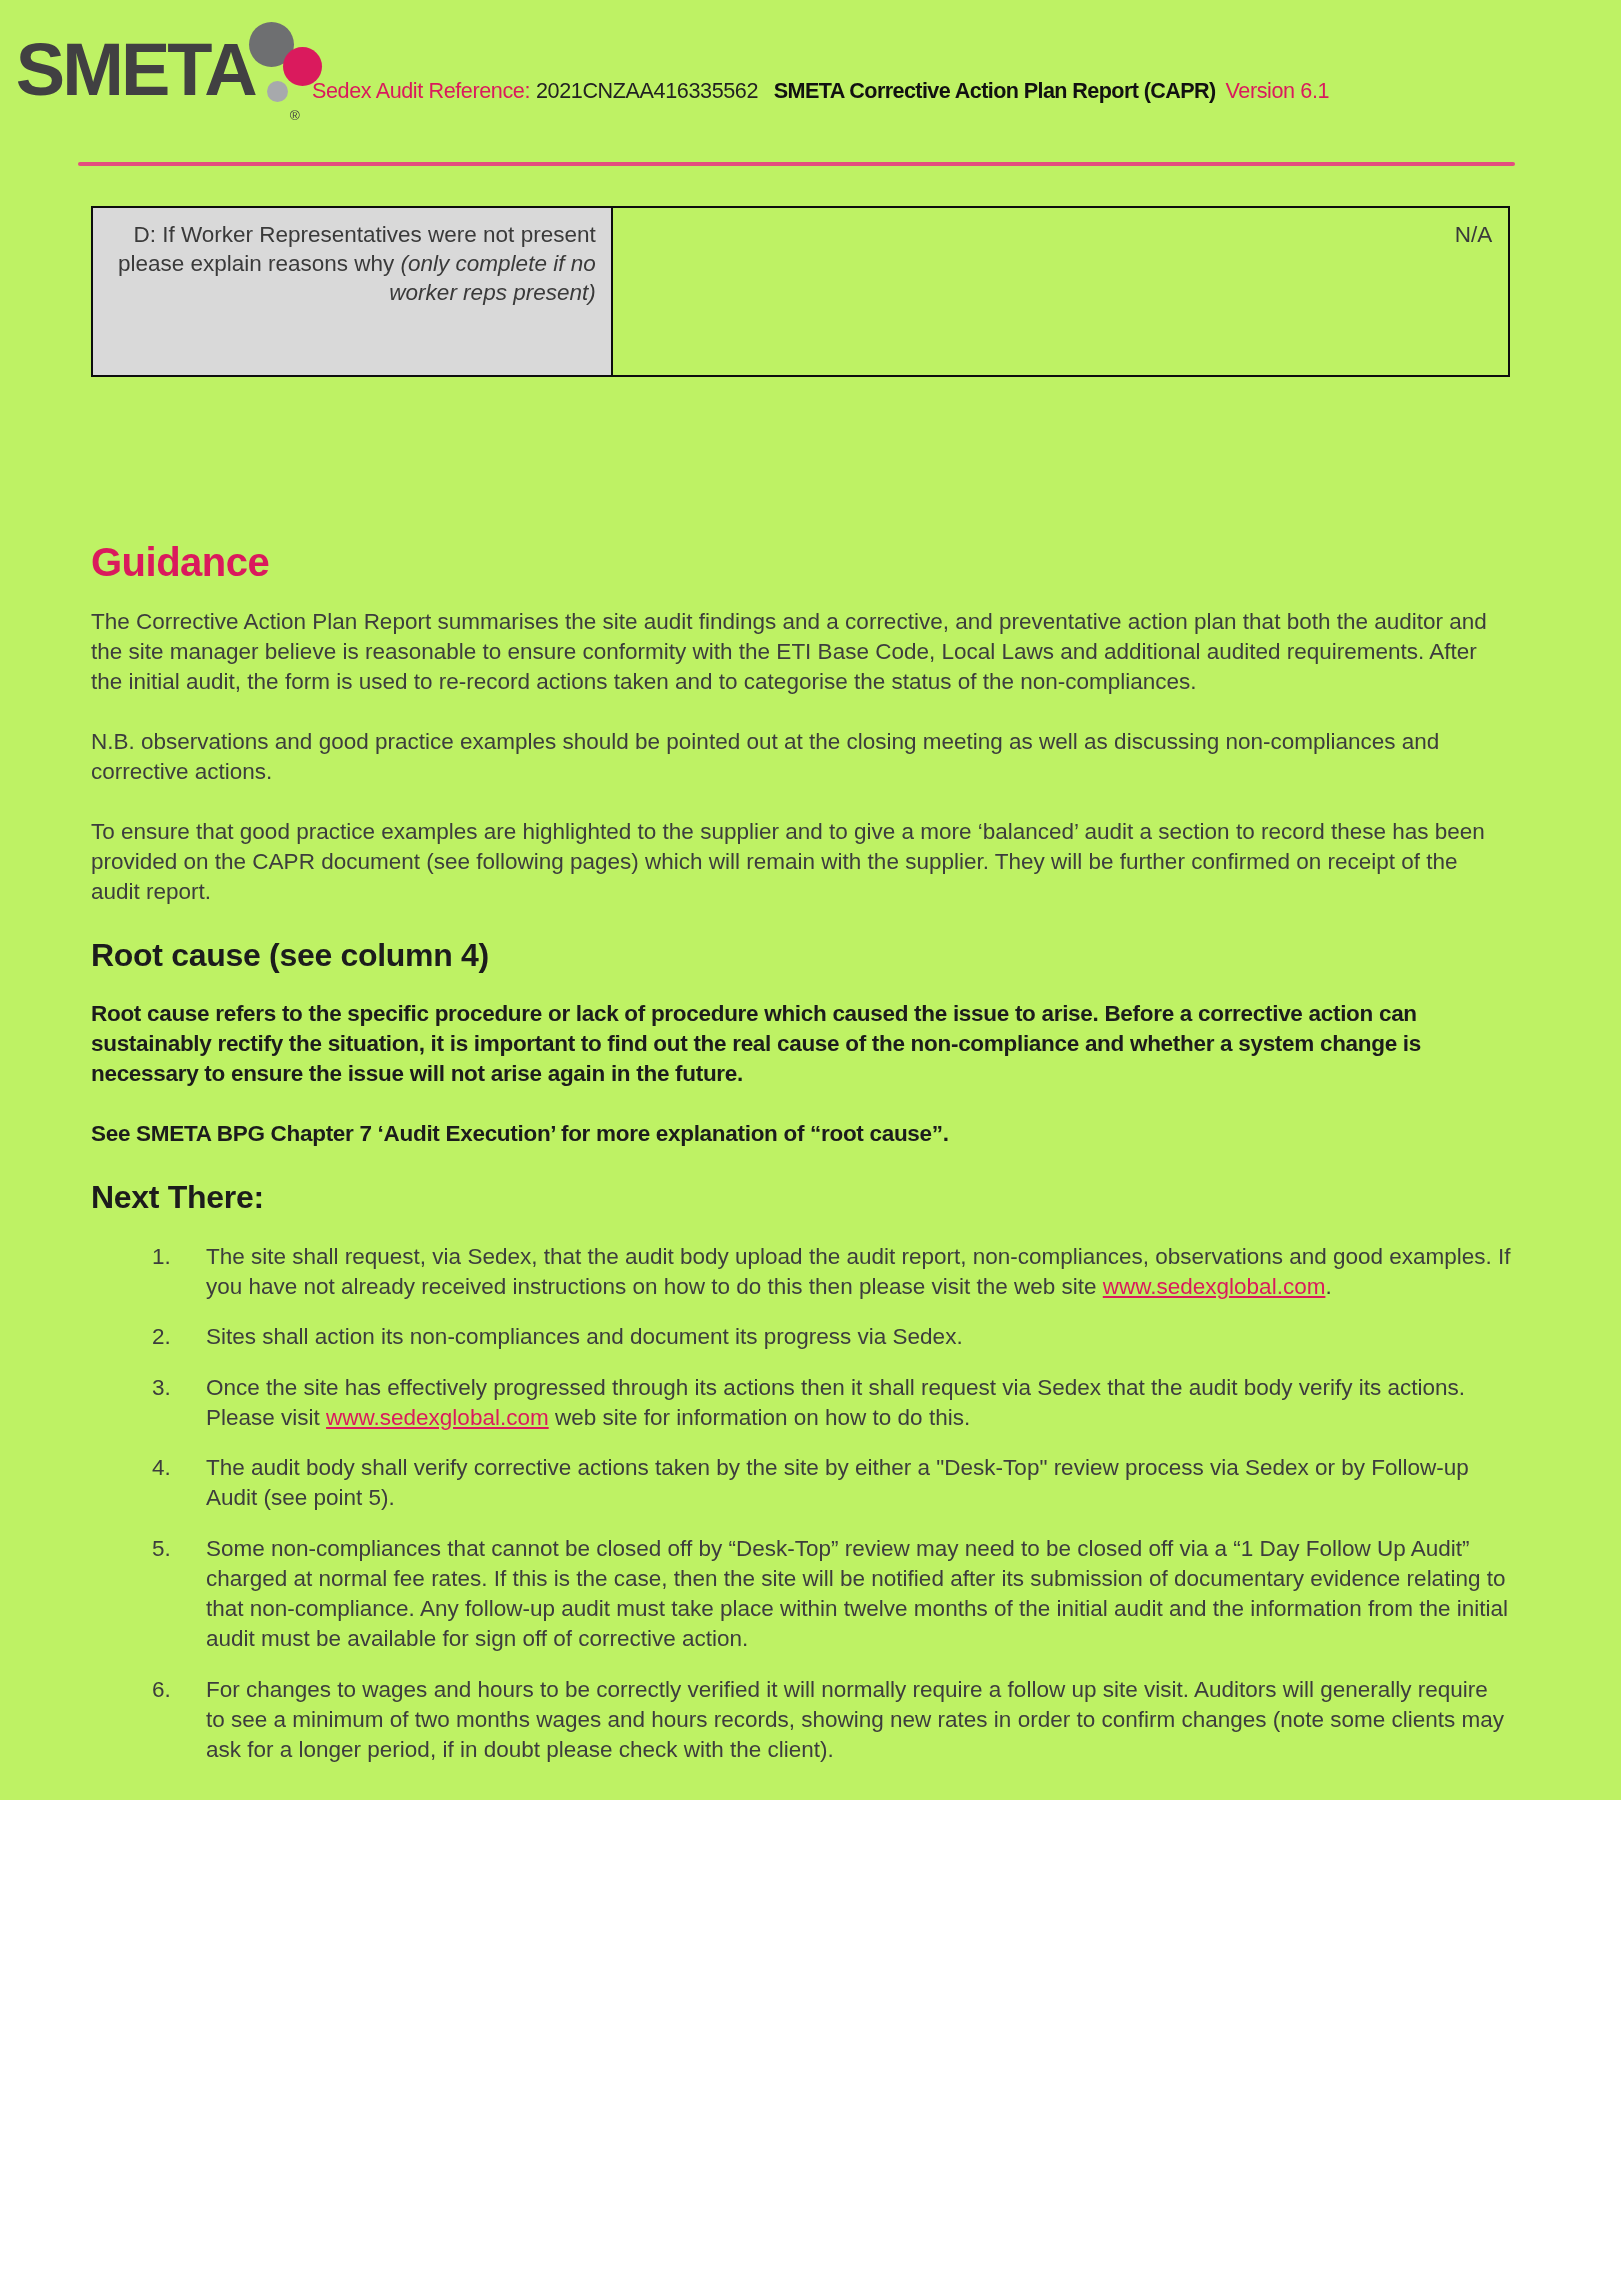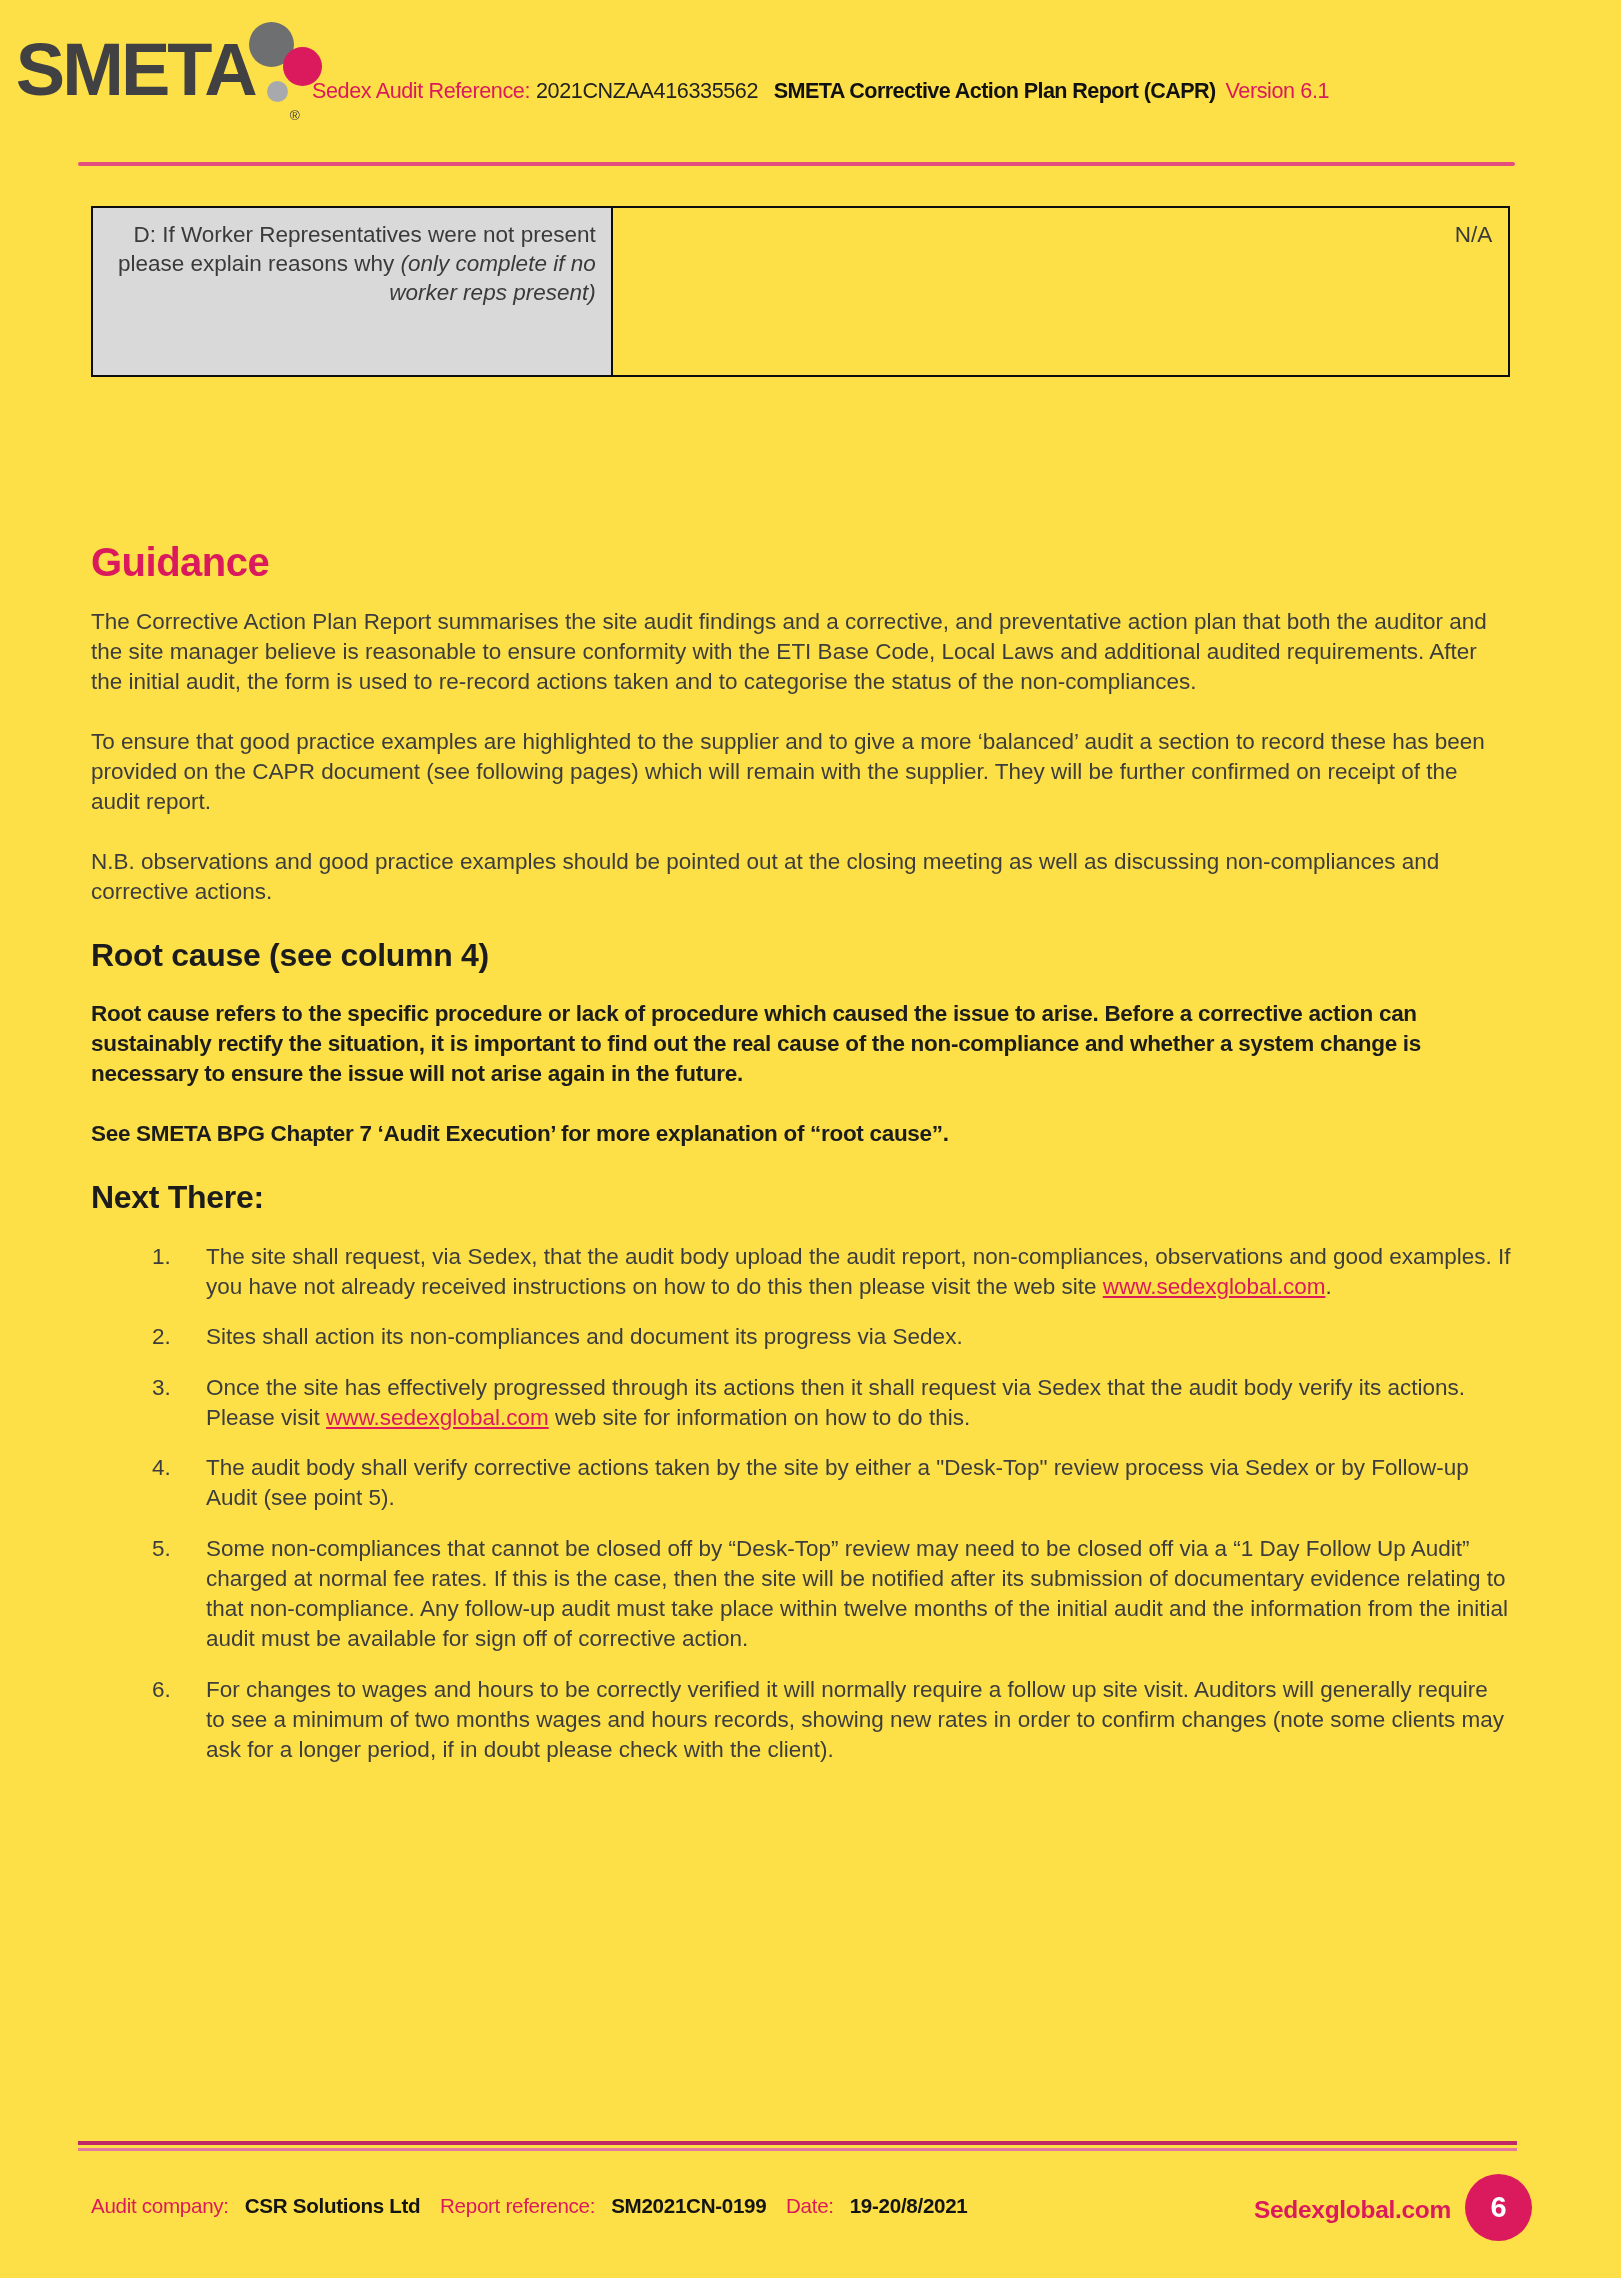--- a/index.html
+++ b/index.html
@@ -1,19 +1,19 @@
 <!DOCTYPE html>
 <html><head>
 <meta charset="utf-8">
 <style>
   html,body{margin:0;padding:0;background:#ffffff;}
   .page{
     position:relative;
-    width:1621px;height:2278px;
-    background:#fde047;
+    width:1621px;height:1800px;
+    background:#bef264;
     font-family:"Liberation Sans", sans-serif;
     color:#3d3d3d;
     overflow:hidden;
   }
 
   
   .logo{position:absolute;left:13.7px;top:9.8px;width:314px;height:123px;}
   .logo-text{
     position:absolute;left:2px;top:17.6px;
     font-size:74px;font-weight:700;letter-spacing:-2.9px;color:#414042;
@@ -108,22 +108,22 @@
         <th><span>D: If Worker Representatives were not present please explain reasons why </span><span class="lbl-italic">(only complete if no worker reps present)</span></th>
         <td><span>N/A</span></td>
       </tr>
     </tbody>
   </table>
 
   <section class="content">
     <h1>Guidance</h1>
 
     <p>The Corrective Action Plan Report summarises the site audit findings and a corrective, and preventative action plan that both the auditor and the site manager believe is reasonable to ensure conformity with the ETI Base Code, Local Laws and additional audited requirements. After the initial audit, the form is used to re-record actions taken and to categorise the status of the non-compliances.</p>
+    <p>N.B. observations and good practice examples should be pointed out at the closing meeting as well as discussing non-compliances and corrective actions.</p>
     <p>To ensure that good practice examples are highlighted to the supplier and to give a more ‘balanced’ audit a section to record these has been provided on the CAPR document (see following pages) which will remain with the supplier. They will be further confirmed on receipt of the audit report.</p>
-    <p>N.B. observations and good practice examples should be pointed out at the closing meeting as well as discussing non-compliances and corrective actions.</p>
 
     <h2>Root cause (see column 4)</h2>
     <p class="bold">Root cause refers to the specific procedure or lack of procedure which caused the issue to arise. Before a corrective action can sustainably rectify the situation, it is important to find out the real cause of the non-compliance and whether a system change is necessary to ensure the issue will not arise again in the future.</p>
     <p class="bold">See SMETA BPG Chapter 7 ‘Audit Execution’ for more explanation of “root cause”.</p>
 
     <h2>Next There:</h2>
 
     <div class="steps">
       <div class="step">
         <span class="step-num">1.</span>

